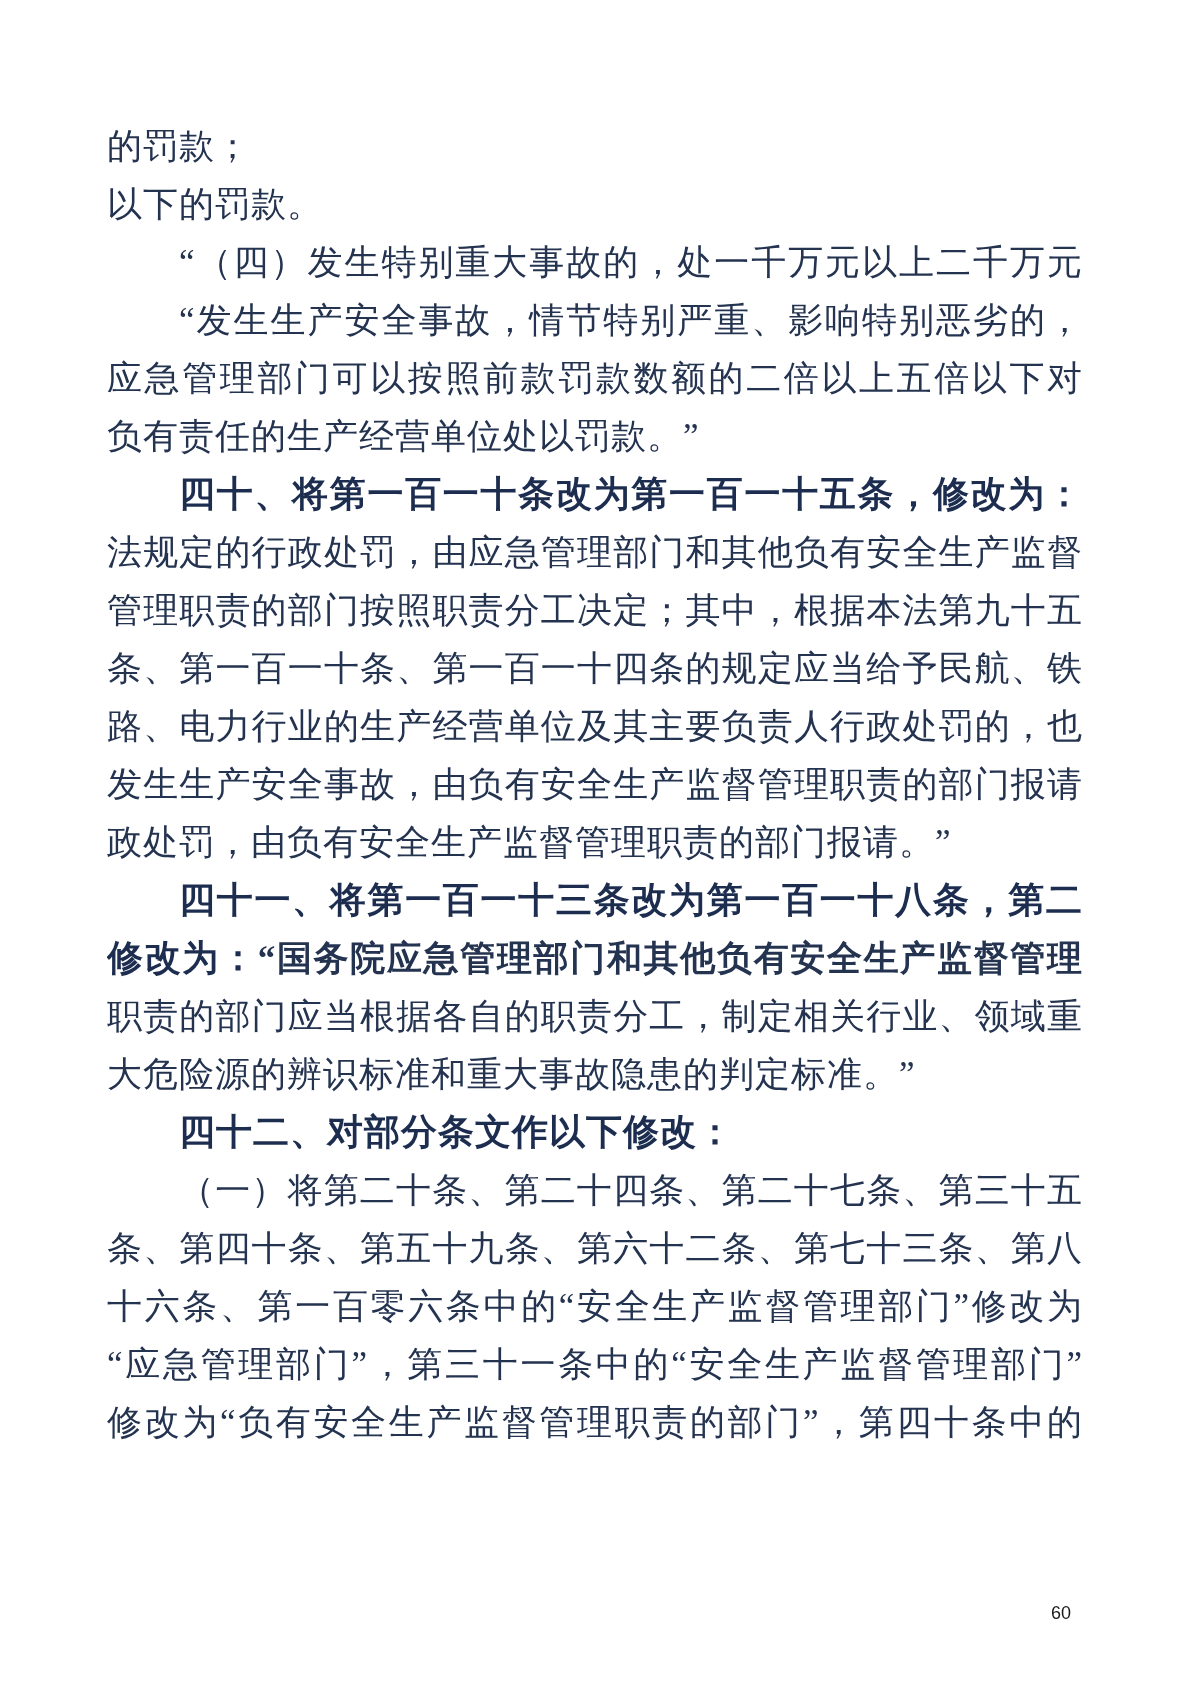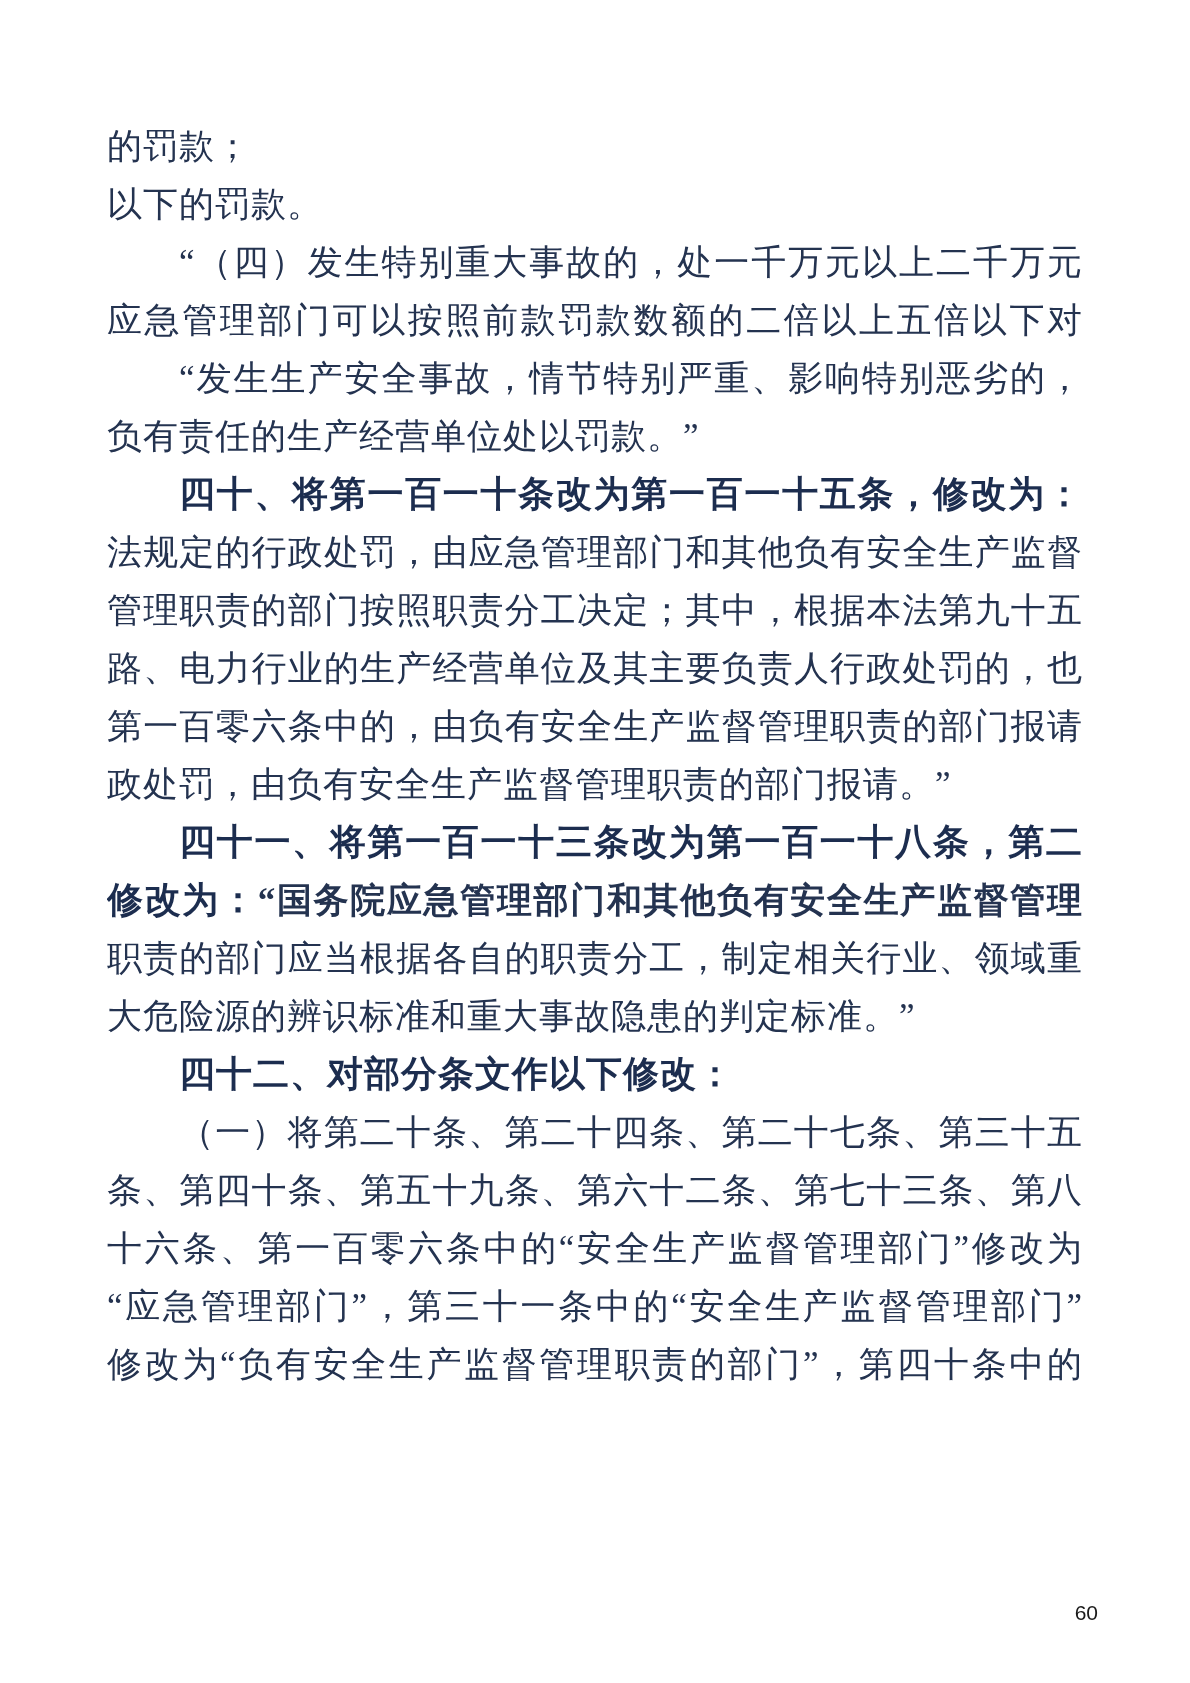--- a/index.html
+++ b/index.html
@@ -36,44 +36,45 @@
     color: #1c2d4f;
   }
   .regular-text {
     font-family: "Liberation Serif", serif;
     font-weight: 700;
     font-size: 35px;
     color: #243350;
   }
   .page-number {
     position: absolute;
-    right: 92px;
+    right: 119px;
     top: 1596px;
     font-family: "Liberation Sans", sans-serif;
-    font-size: 21px;
+    font-size: 18px;
     line-height: 34px;
     color: #1a1a1a;
   }
 </style>
 </head>
 <body>
 
 <div class="page">
   <div class="doc-body">
     <div class="line">的罚款；</div>
     <div class="line">以下的罚款。</div>
     <div class="line jlast indent">“（四）发生特别重大事故的，处一千万元以上二千万元</div>
+    <div class="line jlast indent">“发生生产安全事故，情节特别严重、影响特别恶劣的，</div>
     <div class="line jlast">应急管理部门可以按照前款罚款数额的二倍以上五倍以下对</div>
-    <div class="line jlast indent">“发生生产安全事故，情节特别严重、影响特别恶劣的，</div>
     <div class="line">负有责任的生产经营单位处以罚款。”</div>
     <div class="line jlast indent"><span class="heading-text">四十、将第一百一十条改为第一百一十五条，修改为：</span></div>
     <div class="line jlast">法规定的行政处罚，由应急管理部门和其他负有安全生产监督</div>
     <div class="line jlast">管理职责的部门按照职责分工决定；其中，根据本法第九十五</div>
+    <div class="line jlast">条、第一百一十条、第一百一十四条的规定应当给予民航、铁</div>
     <div class="line jlast">路、电力行业的生产经营单位及其主要负责人行政处罚的，也</div>
-    <div class="line jlast">第一百零六条中的，由负有安全生产监督管理职责的部门报请</div>
+    <div class="line jlast">发生生产安全事故，由负有安全生产监督管理职责的部门报请</div>
     <div class="line">政处罚，由负有安全生产监督管理职责的部门报请。”</div>
     <div class="line jlast indent"><span class="heading-text">四十一、将第一百一十三条改为第一百一十八条，第二款</span></div>
     <div class="line jlast"><span class="heading-text">修改为：</span><span class="regular-text">“国务院应急管理部门和其他负有安全生产监督管理</span></div>
     <div class="line jlast">职责的部门应当根据各自的职责分工，制定相关行业、领域重</div>
     <div class="line">大危险源的辨识标准和重大事故隐患的判定标准。”</div>
     <div class="line indent"><span class="heading-text">四十二、对部分条文作以下修改：</span></div>
     <div class="line jlast indent">（一）将第二十条、第二十四条、第二十七条、第三十五</div>
     <div class="line jlast">条、第四十条、第五十九条、第六十二条、第七十三条、第八</div>
     <div class="line jlast">十六条、第一百零六条中的“安全生产监督管理部门”修改为</div>
     <div class="line jlast">“应急管理部门”，第三十一条中的“安全生产监督管理部门”</div>

